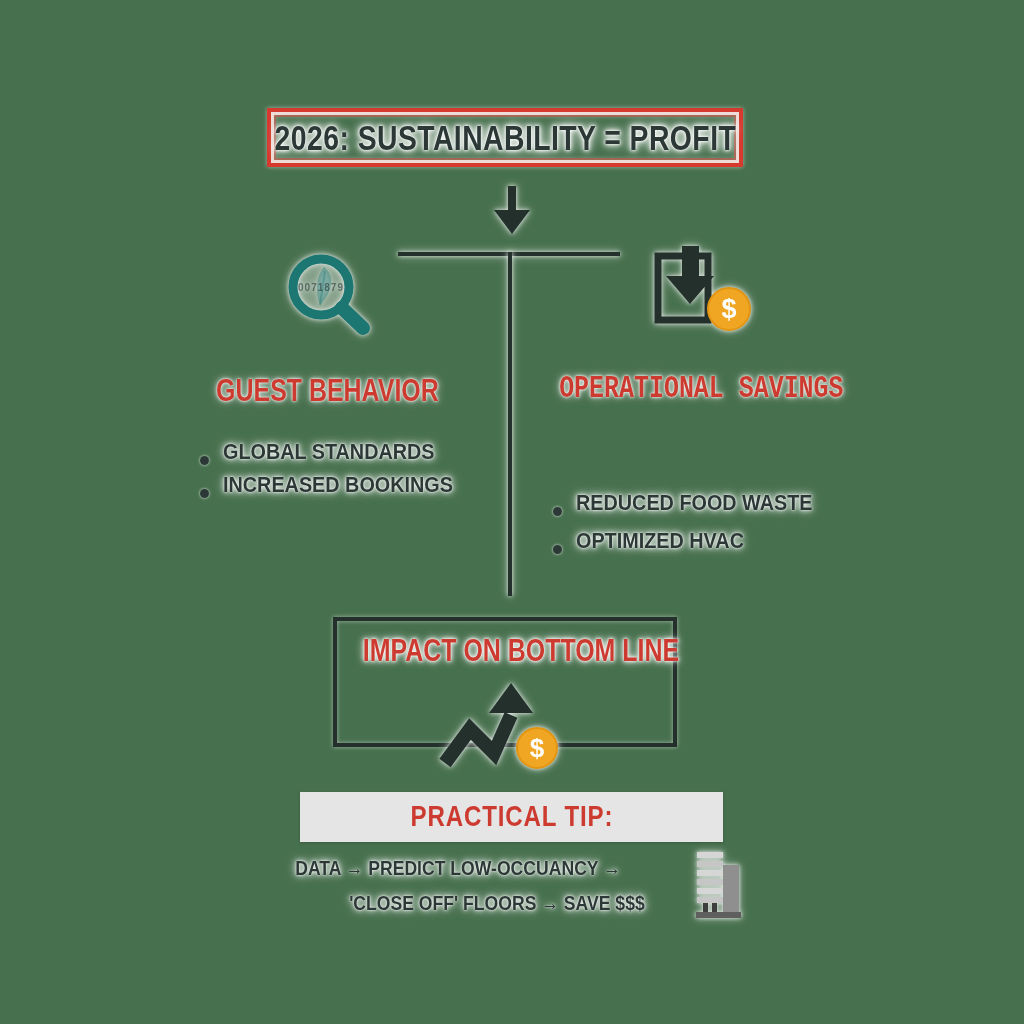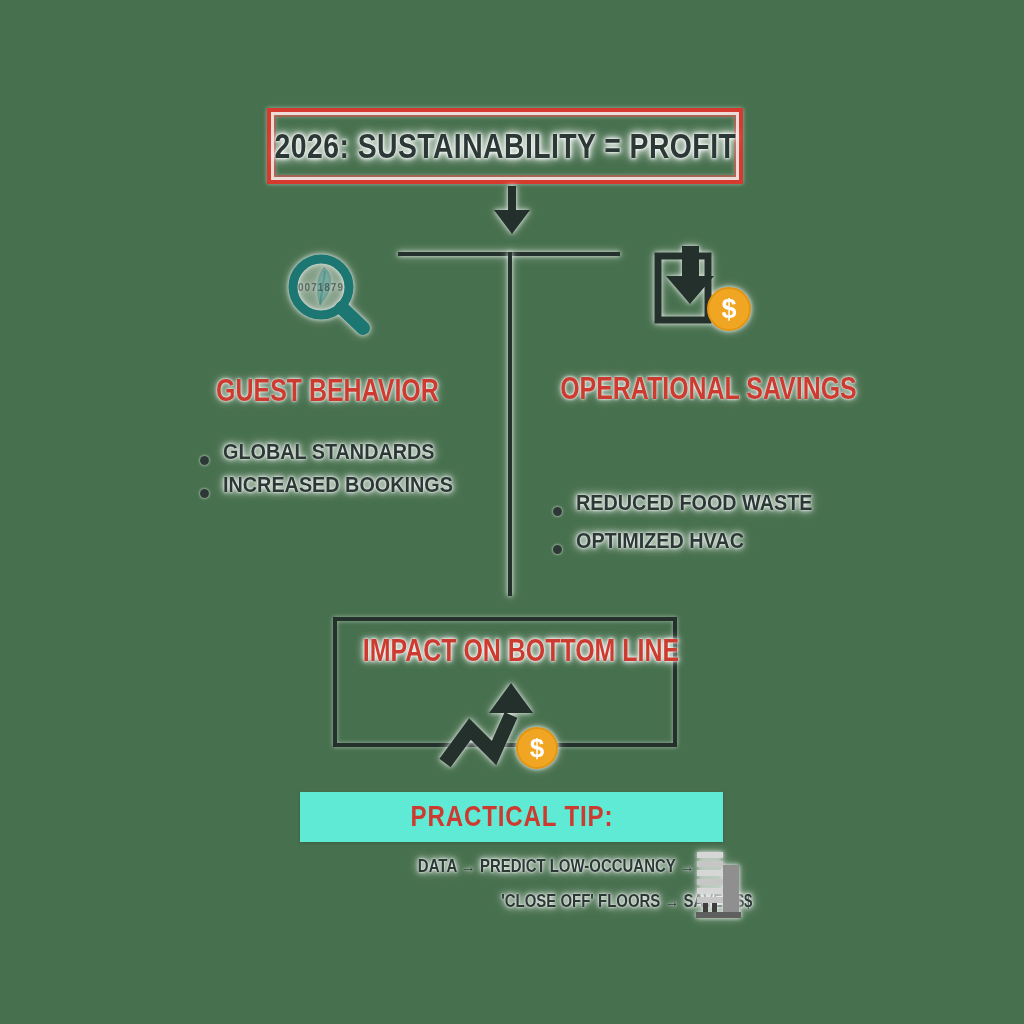--- a/index.html
+++ b/index.html
@@ -14,34 +14,34 @@
   }
   .halo-red{
     color:#CD3B30;font-weight:bold;
     text-shadow:0 0 2px #fff,0 0 5px rgba(255,255,255,.9),0 0 10px rgba(255,255,255,.65);
   }
   .halo-icon{filter:drop-shadow(0 0 2px rgba(255,255,255,.8)) drop-shadow(0 0 4px rgba(255,255,255,.45));}
   .cond{display:inline-block;transform:scale(.86,1.05);transform-origin:center;}
   .cond-left{display:inline-block;transform:scale(.9,1.04);transform-origin:left center;}
 
   .title-box{
-    left:267px;top:108px;width:476px;height:76px;
+    left:267px;top:108px;width:476px;height:59px;
     border:4px solid #D6392D;box-sizing:border-box;
     box-shadow:inset 0 0 0 3px rgba(255,255,255,.75),inset 0 0 0 5px rgba(214,57,45,.5);
     display:flex;align-items:center;justify-content:center;
     filter:drop-shadow(0 0 2px rgba(255,255,255,.5));
   }
   .title-text{font-size:33px;letter-spacing:.5px;white-space:nowrap;}
 
   .h-line{left:398px;top:252px;width:222px;height:4px;background:#24302C;}
   .v-line{left:508px;top:252px;width:4px;height:344px;background:#24302C;}
 
   .branch-heading{font-size:29px;text-align:left;white-space:nowrap;margin-top:12px;}
   .guest-heading{left:198px;top:363px;width:245px;}
-  .ops-heading{left:536px;top:361px;width:318px;}
+  .ops-heading{left:536px;top:361px;width:318px;font-family:Liberation Mono, monospace;}
 
   .bullet-list{display:flex;flex-direction:column;}
   .guest-list{left:200px;top:432px;}
   .ops-list{left:553px;top:442px;margin-top:36px;}
   .guest-list .bullet-row{height:33px;}
   .ops-list .bullet-row{height:38px;}
   .bullet-row{display:flex;align-items:flex-end;}
   .bullet-dot{
     width:9px;height:9px;border-radius:50%;background:#2B3836;margin-right:14px;flex:0 0 auto;
     box-shadow:0 0 3px rgba(255,255,255,.9);
@@ -49,27 +49,27 @@
   .bullet-label{font-size:22px;white-space:nowrap;}
 
   .impact-box{
     left:333px;top:617px;width:344px;height:130px;box-sizing:border-box;
     border:4px solid #24302C;filter:drop-shadow(0 0 2px rgba(255,255,255,.5));
     display:flex;align-items:flex-start;
   }
   .impact-heading{font-size:29px;margin-top:14px;white-space:nowrap;}
 
   .tip-bar{
-    left:300px;top:792px;width:423px;height:50px;background:#5eead4;
+    left:300px;top:792px;width:423px;height:50px;background:#e5e5e5;
     display:flex;align-items:center;justify-content:center;
     box-shadow:0 1px 3px rgba(0,0,0,.18);
   }
   .tip-heading{font-size:28px;letter-spacing:1px;text-shadow:none;white-space:nowrap;}
 
-  .tip-line{width:440px;text-align:right;font-size:17px;white-space:nowrap;}
+  .tip-line{width:440px;text-align:left;font-size:20px;white-space:nowrap;}
   .tip-line1{left:273px;top:857px;}
   .tip-line2{left:273px;top:892px;}
   .tip-line1 .tl{display:inline-block;transform:scale(.88,1.05);transform-origin:center;}
   .tip-line2 .tl{display:inline-block;transform:translateX(56px) scale(.88,1.05);transform-origin:center;}
 
   svg text{font-family:"Liberation Sans",sans-serif;}
 </style>
 </head>
 <body>
 

